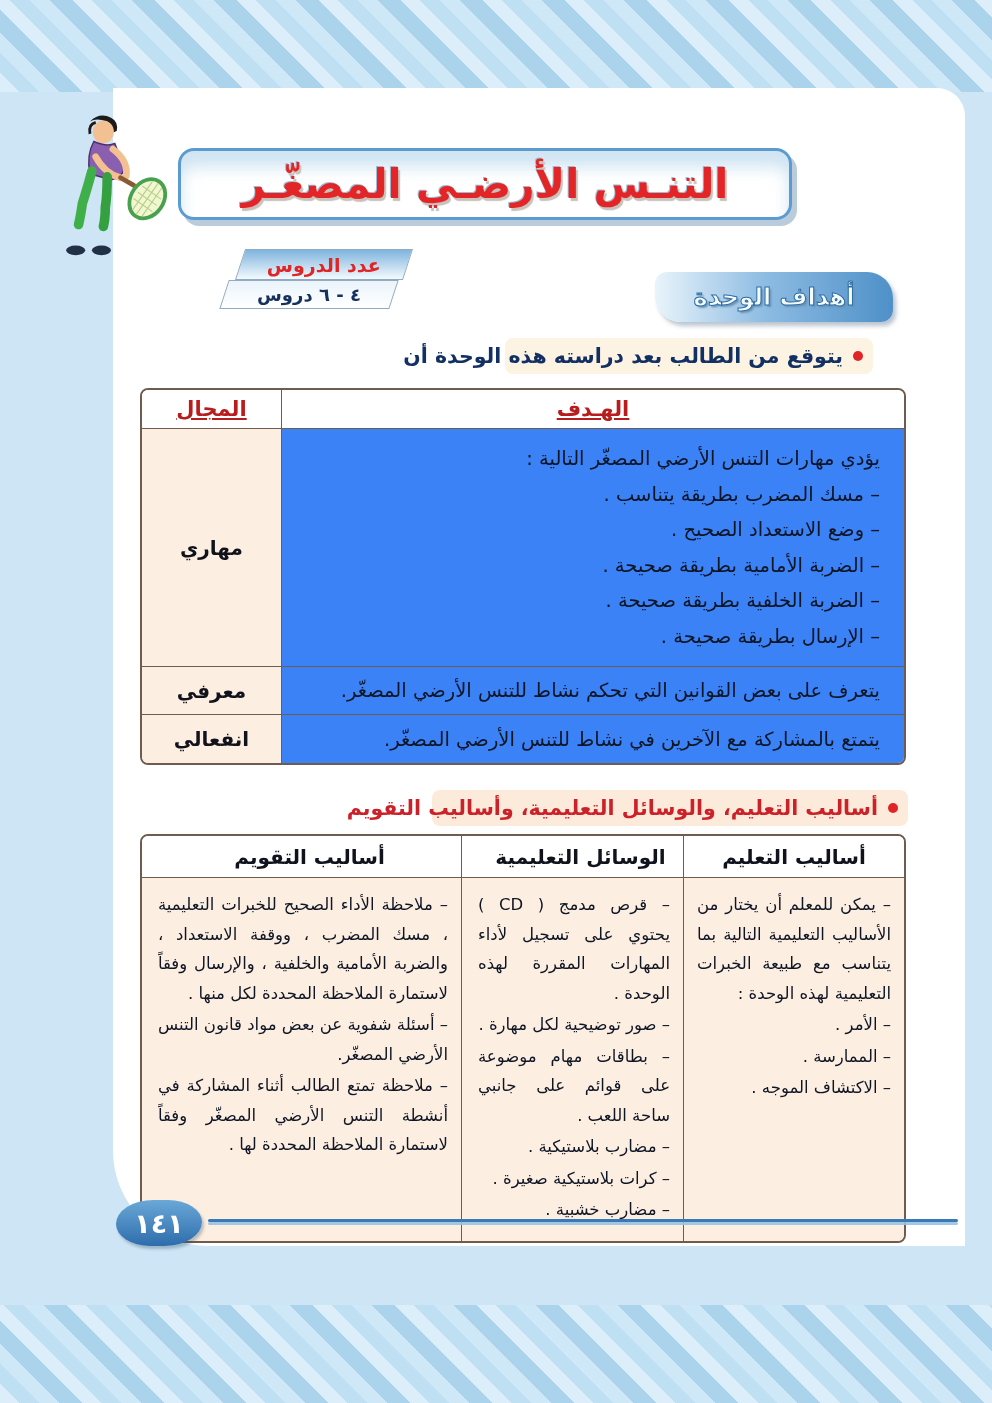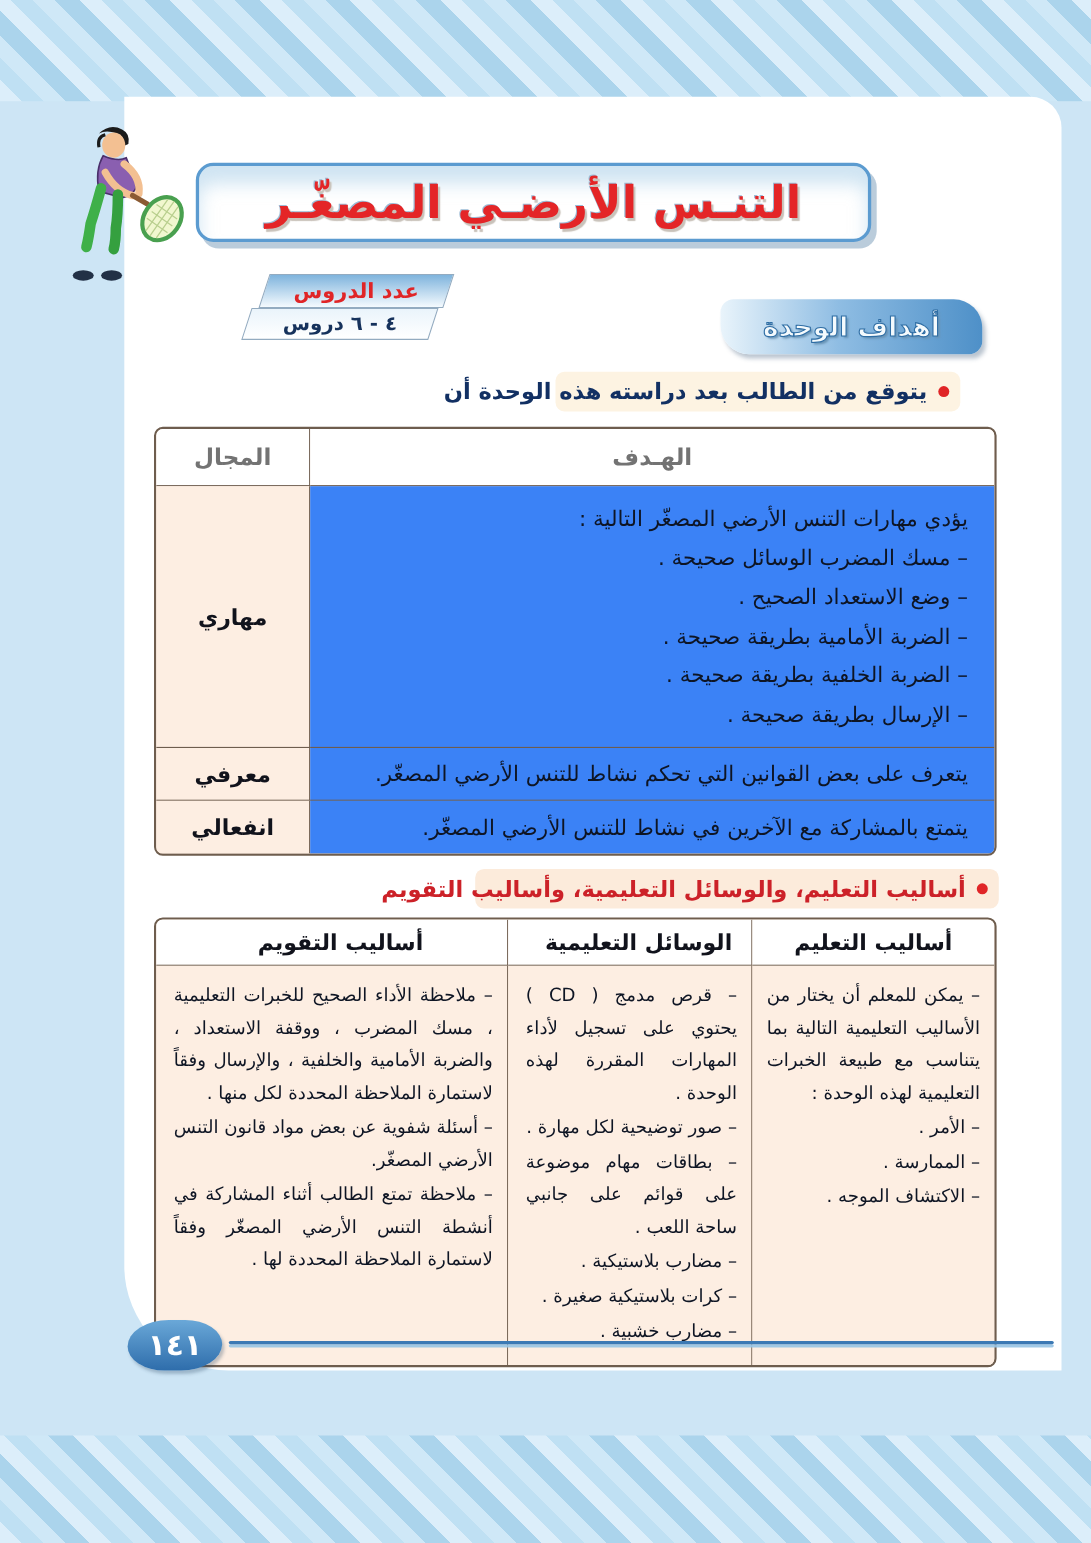--- a/index.html
+++ b/index.html
@@ -49,22 +49,22 @@
   .strip.intro { left:505px; top:338px; width:368px; height:36px; background:#fdf3e2; }
   .strip.methods { left:432px; top:790px; width:476px; height:36px; background:#fcebdb; }
   .bullet { width:10px; height:10px; border-radius:50%; background:#e02527; flex:0 0 auto; }
   .strip.intro .strip-text { color:#123063; font-weight:bold; font-size:20.5px; white-space:nowrap; }
   .strip.methods .strip-text { color:#cc2128; font-weight:bold; font-size:20.5px; white-space:nowrap; }
 
   
   .table1 { position:absolute; left:140px; top:388px; width:766px;
     display:grid; grid-template-columns:140px 1fr; direction:ltr;
     border:2px solid #6e5d4e; border-radius:8px; overflow:hidden; background:#fdeee2; }
-  .t1h { background:#fff; height:52px; display:flex; align-items:center; justify-content:center;
-    font-weight:bold; font-size:21px; color:#737373; border-bottom:1.5px solid #6e5d4e; }
+  .t1h { background:#fff; height:39px; display:flex; align-items:center; justify-content:center;
+    font-weight:bold; font-size:21px; color:#b91c1c; border-bottom:1.5px solid #6e5d4e;text-decoration:underline; }
   .t1h.col-domain, .t1d { border-right:1.5px solid #6e5d4e; }
   .t1d { display:flex; align-items:center; justify-content:center; font-size:20px;
     font-weight:bold; color:#11131c; border-bottom:1.5px solid #6e5d4e; background:#fdeee2; }
   .t1o { direction:rtl; text-align:right; padding:12px 24px; font-size:19.5px;
     color:#0e1524; border-bottom:1.5px solid #6e5d4e; background:#3b82f6; }
   .t1o .line { line-height:35.5px; }
   .t1o.single { display:flex; align-items:center; min-height:48px; padding-top:6px; padding-bottom:6px; }
   .t1d.last, .t1o.last { border-bottom:none; }
 
   
@@ -134,21 +134,21 @@
     <span class="strip-text">يتوقع من الطالب بعد دراسته هذه الوحدة أن</span>
   </div>
 
   <div class="table1">
     <div class="t1h col-domain">المجال</div>
     <div class="t1h">الهـدف</div>
 
     <div class="t1d">مهاري</div>
     <div class="t1o">
       <div class="line">يؤدي مهارات التنس الأرضي المصغّر التالية :</div>
-      <div class="line">– مسك المضرب الوسائل صحيحة .</div>
+      <div class="line">– مسك المضرب بطريقة يتناسب .</div>
       <div class="line">– وضع الاستعداد الصحيح .</div>
       <div class="line">– الضربة الأمامية بطريقة صحيحة .</div>
       <div class="line">– الضربة الخلفية بطريقة صحيحة .</div>
       <div class="line">– الإرسال بطريقة صحيحة .</div>
     </div>
 
     <div class="t1d">معرفي</div>
     <div class="t1o single">يتعرف على بعض القوانين التي تحكم نشاط للتنس الأرضي المصغّر.</div>
 
     <div class="t1d last">انفعالي</div>

